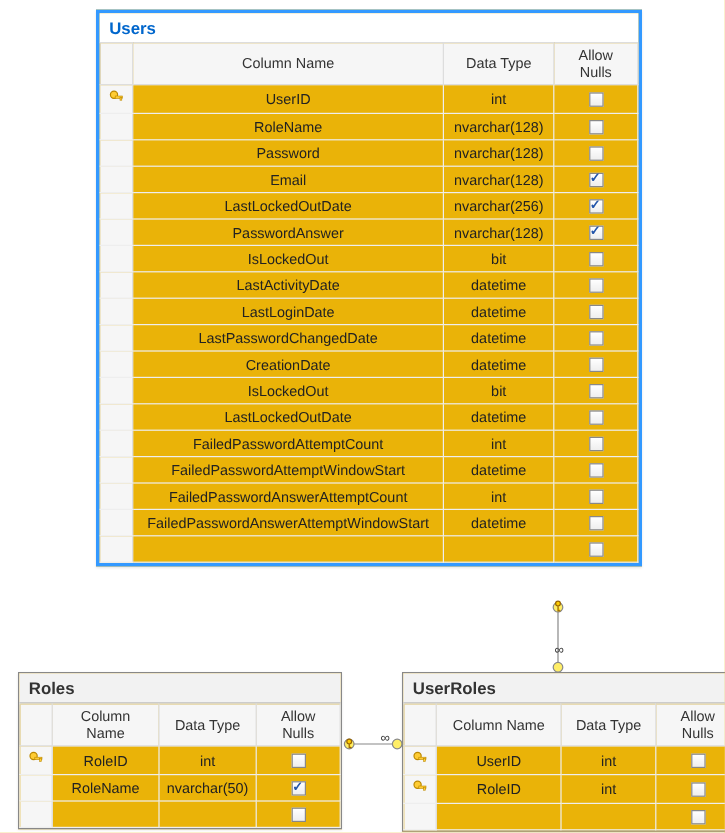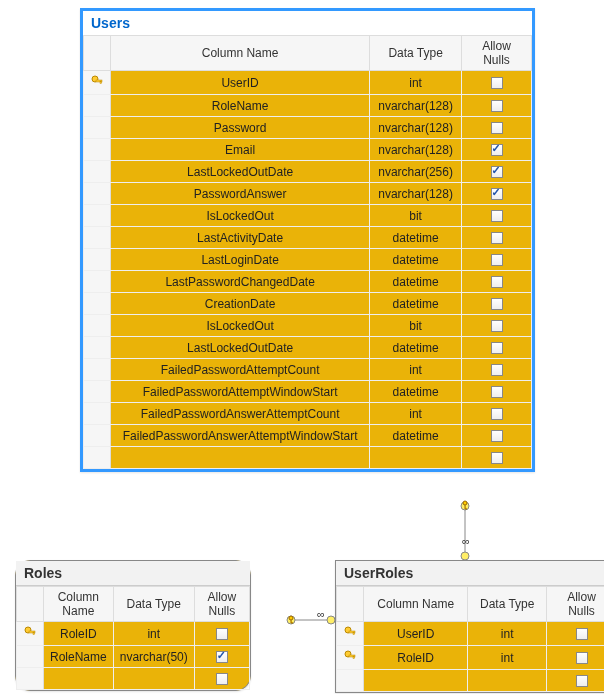--- a/index.html
+++ b/index.html
@@ -166,21 +166,21 @@
         </tr>
         <tr>
           <td class="key-cell"></td>
           <td class="col-name"></td>
           <td class="col-type"></td>
           <td class="col-null"><span class="chk"></span></td>
         </tr>
       </tbody>
     </table>
   </div>
-<div class="table-box unselected" style="left: 15px; top: 560px; width: 236px; border-radius: 15px;">
+<div class="table-box unselected" style="left: 15px; top: 560px; width: 270px;">
     <div class="table-title">Roles</div>
     <table class="table-grid">
       <thead>
         <tr>
           <th class="key-cell"></th>
           <th>Column Name</th>
           <th>Data Type</th>
           <th class="col-null">Allow Nulls</th>
         </tr>
       </thead>

